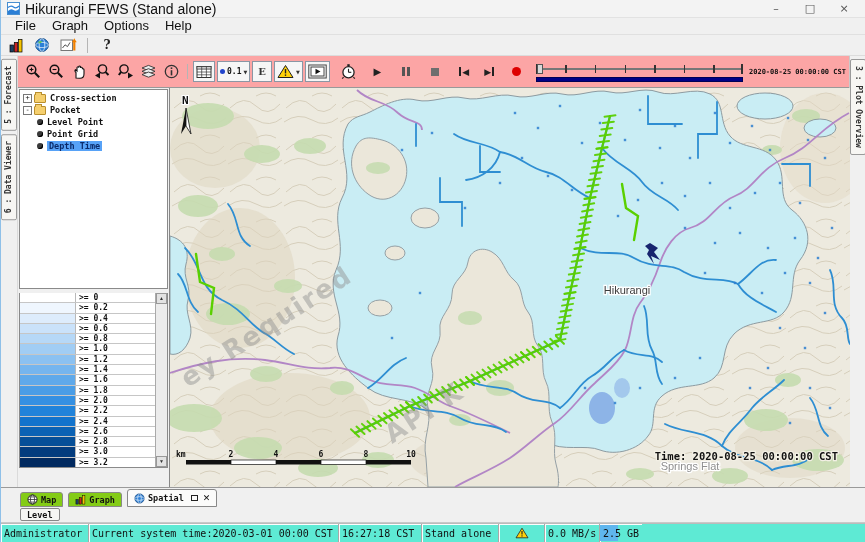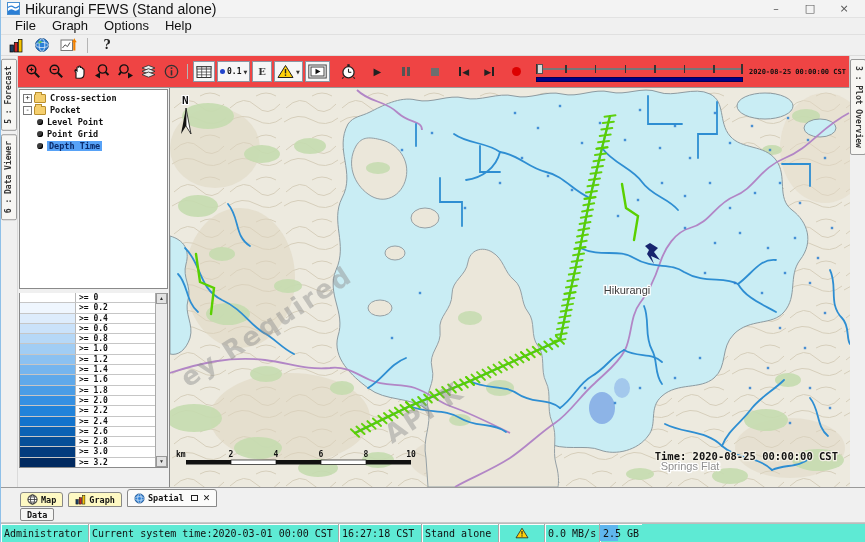--- a/index.html
+++ b/index.html
@@ -29,21 +29,21 @@
   .vstrip { width:17px; background:#f0f0f0; display:flex; flex-direction:column; align-items:center; padding-top:3px; gap:3px; }
   .vstrip-left { border-right:1px solid #dadada; }
   .vstrip-right { border-left:1px solid #c9c9c9; }
   .vtab { writing-mode:vertical-rl; font-family:"DejaVu Sans Mono", monospace; font-size:8px; font-weight:bold; color:#333;
           background:#f7f6f3; border:1px solid #9a9a9a; border-radius:2px; padding:6px 1px; line-height:12px; }
   .vtab-left { transform:rotate(180deg); }
 
   .centercol { width:831px; display:flex; flex-direction:column; }
 
   
-  .toolbar2 { height:32px; display:flex; align-items:center; background:#ef4444; border-bottom:1px solid #999; padding:0 4px 0 4px; gap:0; }
+  .toolbar2 { height:32px; display:flex; align-items:center; background:#fca5a5; border-bottom:1px solid #999; padding:0 4px 0 4px; gap:0; }
   .tbtn2 { width:23px; height:23px; display:flex; align-items:center; justify-content:center; border:1px solid transparent; }
   .tbox { height:21px; border:1px solid #8a97a5; background:#f6f6f6; display:flex; align-items:center; justify-content:center; padding:0 2px; margin:0 1px; }
   .drop-arrow { font-size:5px; color:#333; margin-left:2px; font-family:"DejaVu Sans", sans-serif; }
   .scale-dot { width:5px; height:5px; border-radius:50%; background:#2244cc; margin-right:2px; }
   .scale-num { font-size:8px; font-weight:bold; font-family:"DejaVu Sans Mono", monospace; }
   .e-label { font-size:10px; font-weight:bold; font-family:"DejaVu Serif", serif; color:#333; padding:0 3px; }
   .pause-bars { display:flex; gap:2px; } .pause-bars i { display:block; width:3px; height:9px; background:#555; }
   .stop-sq { width:8px; height:8px; background:#6e6e6e; }
   .rec-dot { width:9px; height:9px; border-radius:50%; background:#dd0000; }
   .skip { display:flex; align-items:center; gap:1px; font-size:9px; color:#222; font-family:"DejaVu Sans", sans-serif;}
@@ -77,21 +77,21 @@
   .lg-swatch { width:56px; border-right:1px solid #b9b9b9; flex:none; }
   .lg-label { font-family:"DejaVu Sans Mono", monospace; font-size:8px; font-weight:bold; padding-left:3px; line-height:10px; }
   .lg-scroll { position:absolute; top:0; right:0; bottom:0; width:12px; background:#ececec; border-left:1px solid #aaa; display:flex; flex-direction:column; justify-content:space-between; }
   .lg-sbtn { height:11px; background:#e2e2e2; border:1px solid #999; font-size:5px; text-align:center; line-height:9px; color:#333; }
 
   .map-wrap { width:680px; height:399px; position:relative; border-left:1px solid #888; background:#edeadf; }
   .map-wrap svg { display:block; }
 
   
   .tabsbar { height:20px; background:#f0f0f0; border-top:1px solid #9a9a9a; display:flex; align-items:flex-end; padding-left:19px; gap:5px; }
-  .btab { display:flex; align-items:center; gap:3px; background:#fef9c3; border:1px solid #888; border-radius:3px 3px 0 0; height:15px; padding:0 6px; font-family:"DejaVu Sans Mono", monospace; font-size:8.5px; font-weight:bold; }
+  .btab { display:flex; align-items:center; gap:3px; background:#84cc16; border:1px solid #888; border-radius:3px 3px 0 0; height:15px; padding:0 6px; font-family:"DejaVu Sans Mono", monospace; font-size:8.5px; font-weight:bold; }
   .btab.active { height:18px; background:#fbfbfa; }
   .btab .mini { width:11px; height:11px; }
   .restore-box { width:7px; height:6px; border:1px solid #222; margin-left:4px; }
   .close-x { font-size:9px; font-weight:bold; margin-left:2px; font-family:"DejaVu Sans", sans-serif; }
 
   .logsrow { height:16px; background:#f0f0f0; display:flex; align-items:center; padding-left:19px; border-bottom:1px solid #c9c9c9; }
   .logs-btn { border:1px solid #888; border-radius:2px; background:#f6f6f4; font-family:"DejaVu Sans Mono", monospace; font-size:8.5px; font-weight:bold; padding:0 6px; height:13px; line-height:12px; }
 
   
   .statusbar { height:19px; display:flex; background:#5eead4; border-top:1px solid #bbb; font-family:"DejaVu Sans Mono", monospace; font-size:10px; }
@@ -735,21 +735,21 @@
           <ellipse cx="6" cy="6" rx="2" ry="5" fill="none" stroke="rgba(255,255,255,.8)" stroke-width="0.8"></ellipse>
           <ellipse cx="6" cy="6" rx="5" ry="2" fill="none" stroke="rgba(255,255,255,.8)" stroke-width="0.8"></ellipse>
         </svg>
       <span>Spatial</span>
       <span class="restore-box"></span>
       <span class="close-x">✕</span>
     </div>
   </div>
 
   <div class="logsrow">
-    <span class="logs-btn">Data</span>
+    <span class="logs-btn">Level</span>
   </div>
 
   <div class="statusbar">
     <div class="scell" style="width:88px">Administrator</div>
     <div class="scell" style="width:250px">Current system time:2020-03-01 00:00 CST</div>
     <div class="scell" style="width:83px">16:27:18 CST</div>
     <div class="scell" style="width:77px">Stand alone</div>
     <div class="scell" style="width:46px; justify-content:center">
       <svg width="14" height="12" viewBox="0 0 17 15">
           <polygon points="8.5,1.5 16,13.5 1,13.5" fill="#ffd20a" stroke="#222"></polygon>

